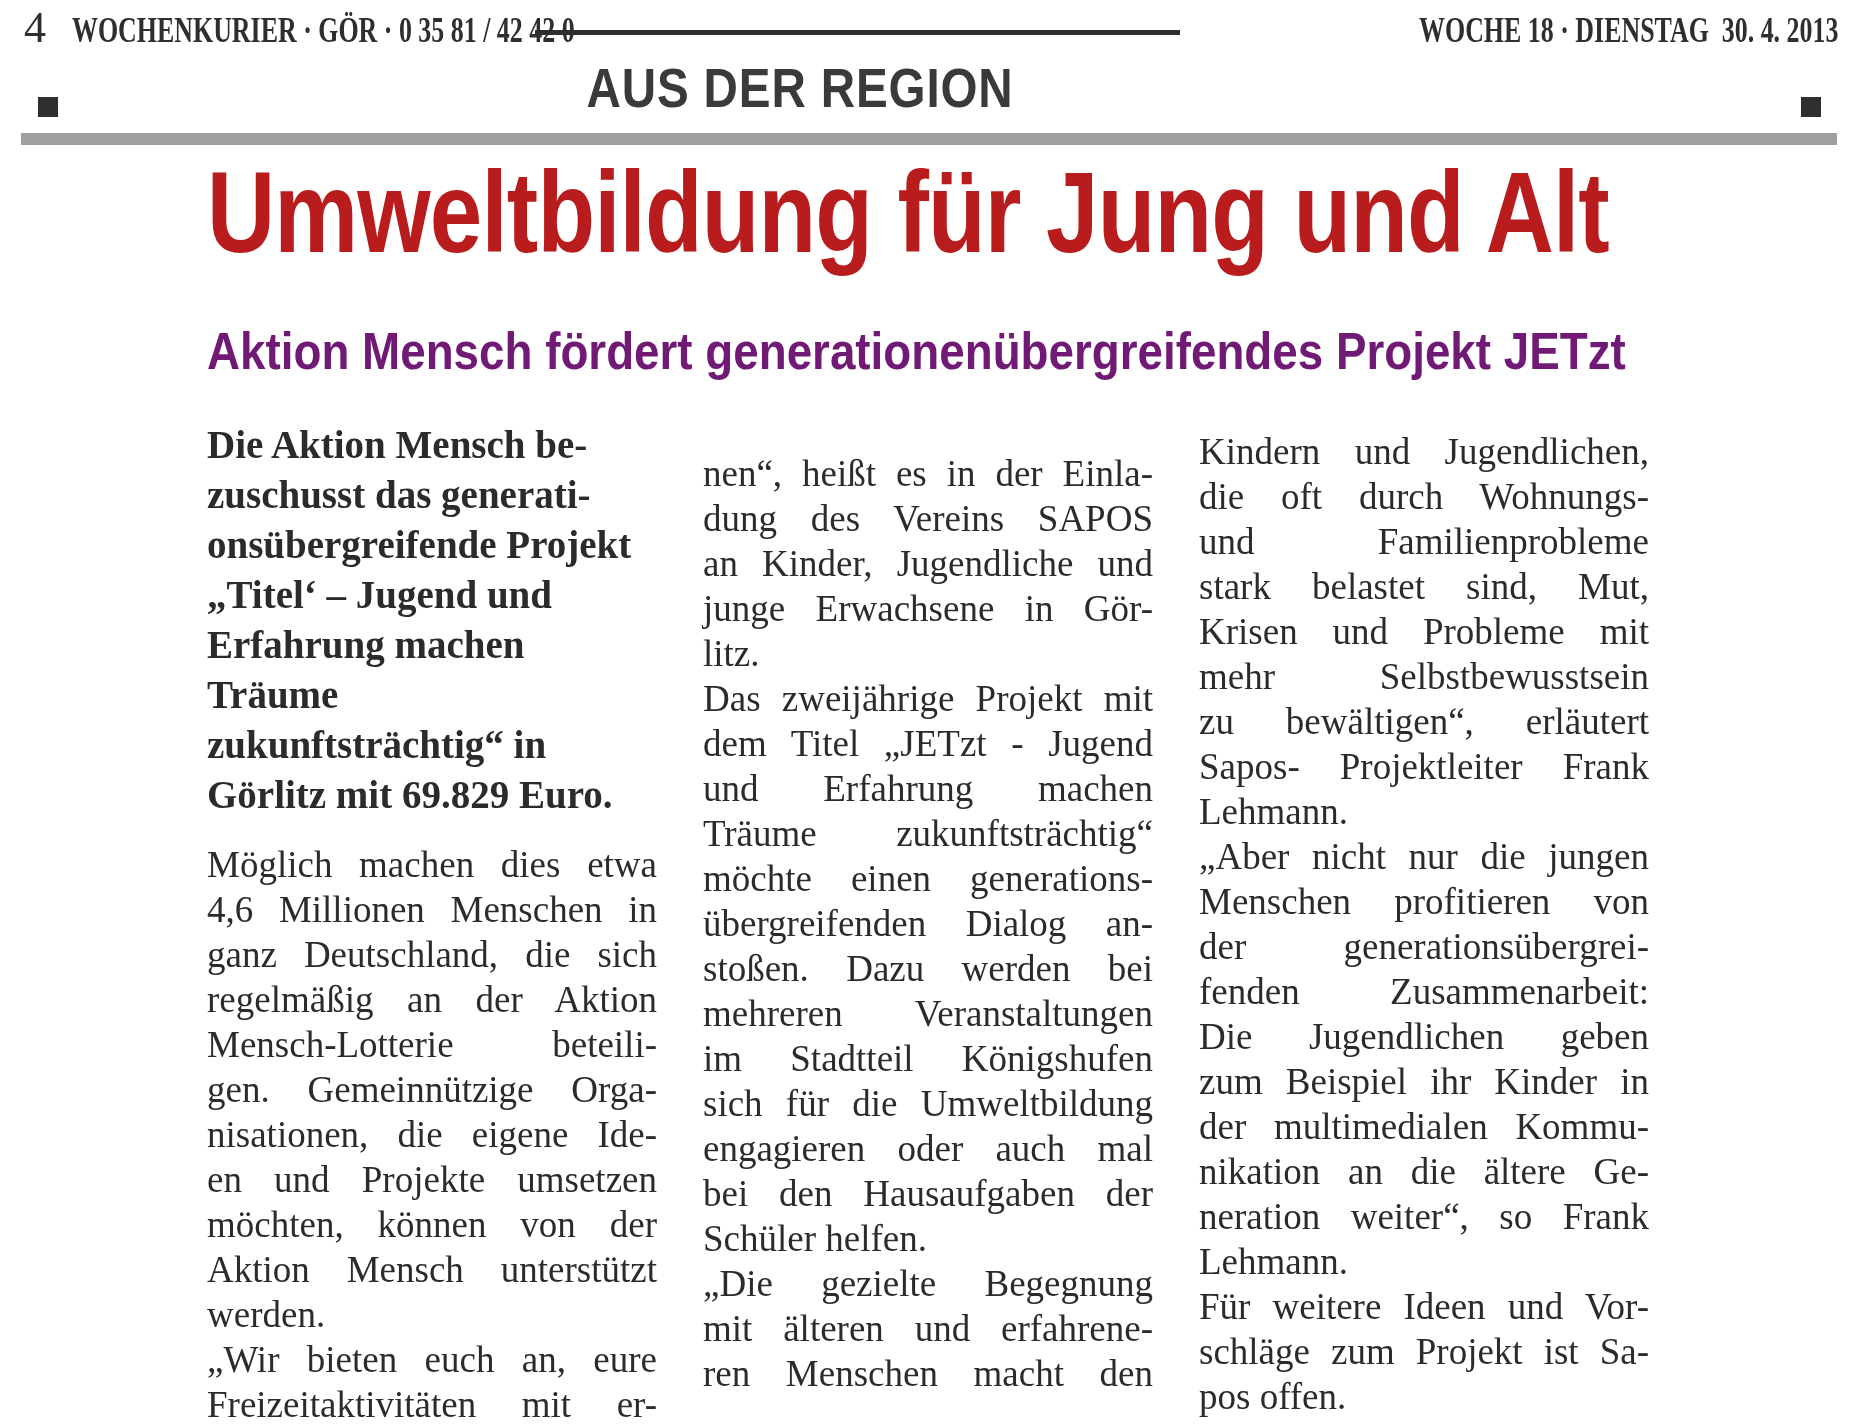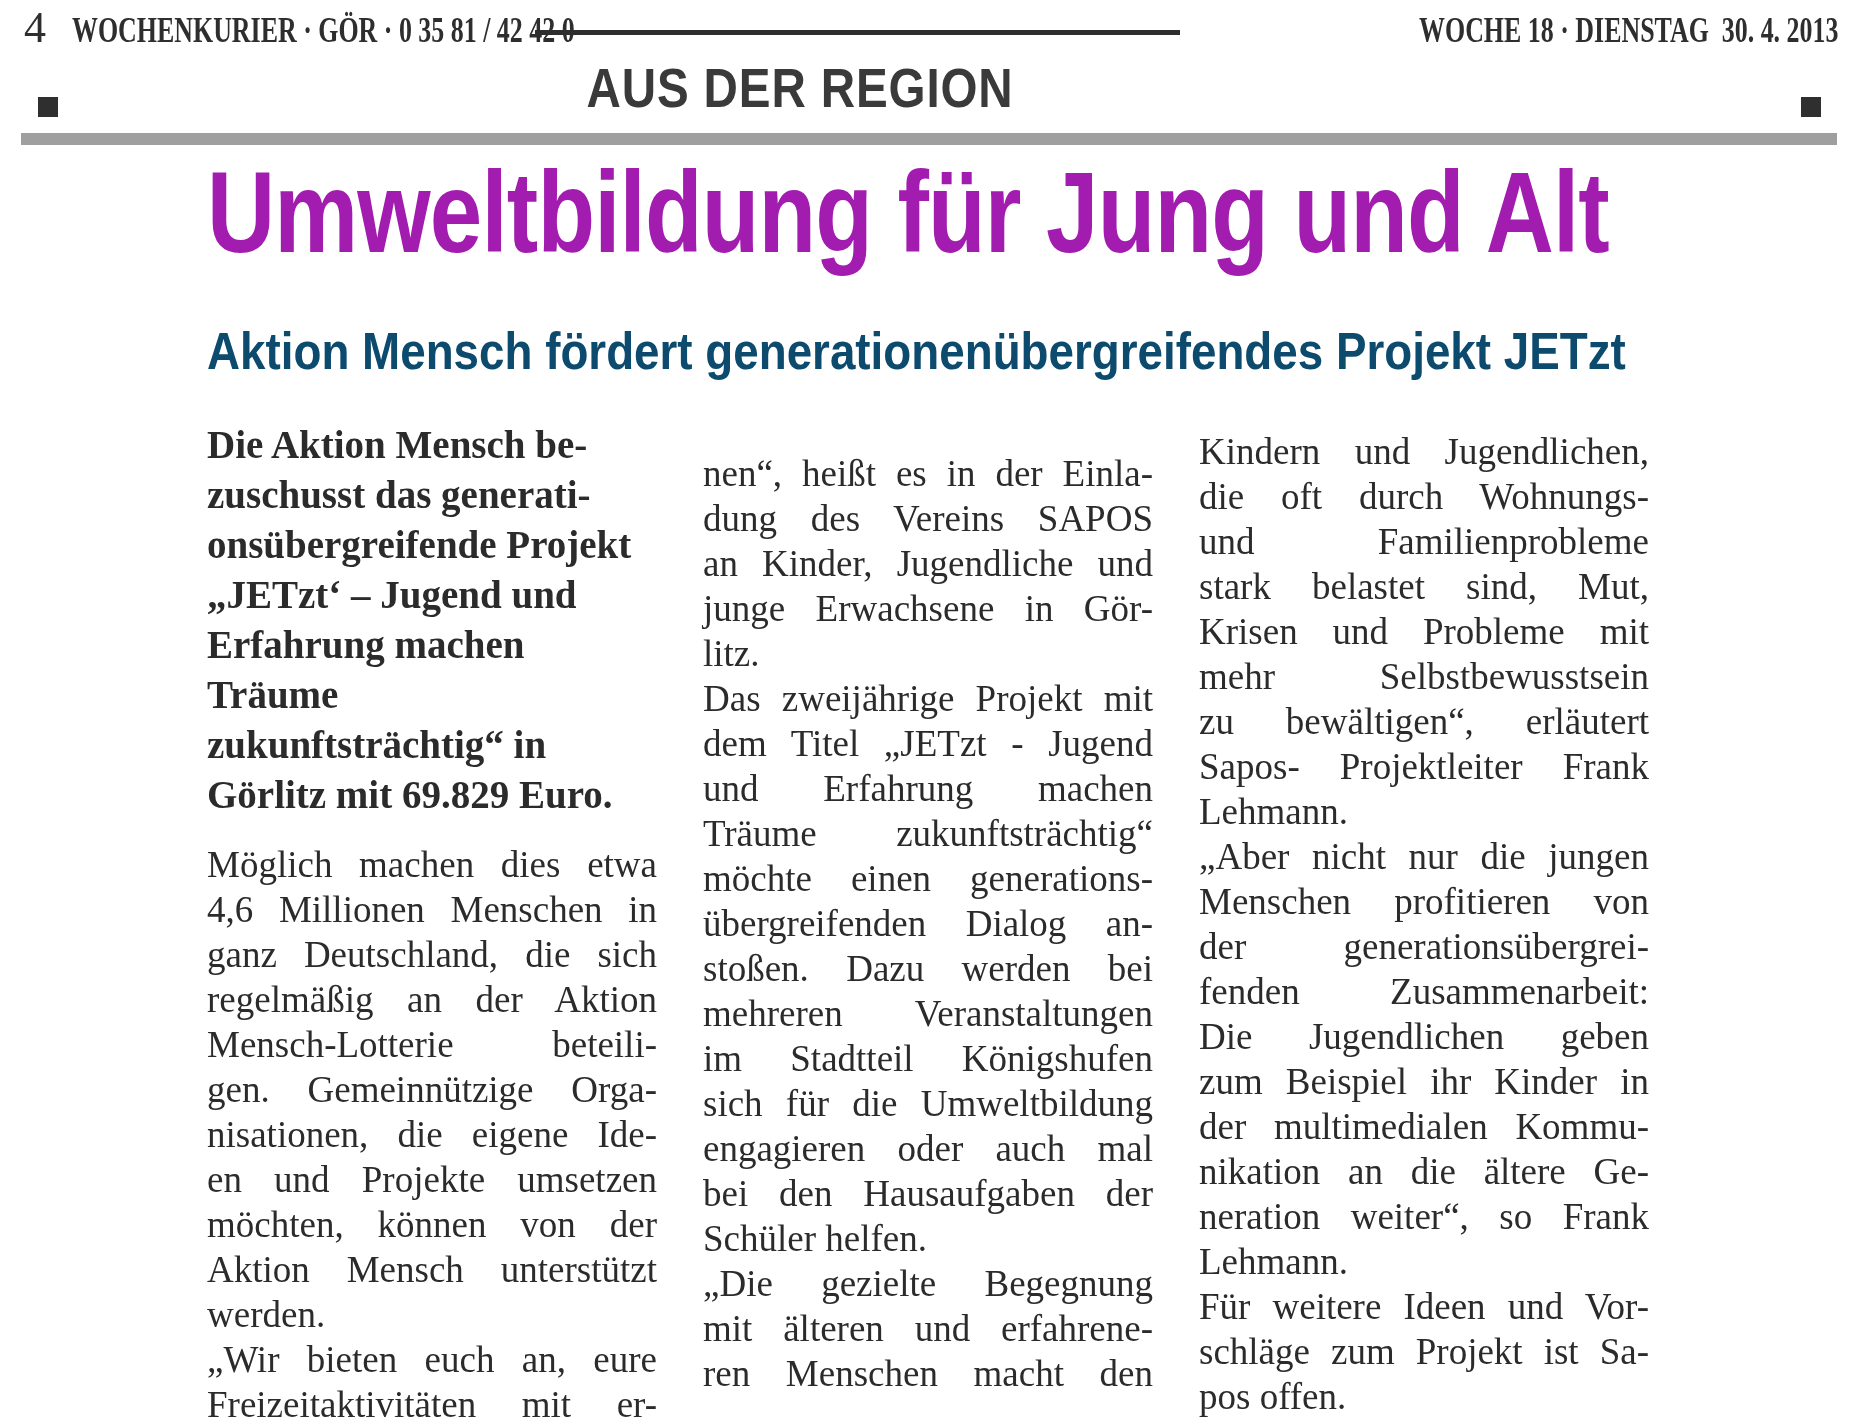--- a/index.html
+++ b/index.html
@@ -51,30 +51,30 @@
   .sq-right { left: 1801px; }
   .gray-bar {
     position: absolute; left: 21px; top: 133px; width: 1816px; height: 12px;
     background: #9f9f9f;
   }
 
   
   .article { position: absolute; left: 207px; top: 155px; width: 1444px; }
   h1.headline {
     margin: 0; font-family: "Liberation Sans", "DejaVu Sans", sans-serif;
-    font-size: 115px; line-height: 115px; font-weight: 700; color: #a21caf;
+    font-size: 115px; line-height: 115px; font-weight: 700; color: #b91c1c;
     white-space: nowrap;
   }
   h1.headline > span {
     display: inline-block; transform: scaleX(0.82); transform-origin: 0 50%;
     letter-spacing: -1px;
   }
   h2.subheadline {
     margin: 50px 0 0 0; font-family: "Liberation Sans", "DejaVu Sans", sans-serif;
-    font-size: 52px; line-height: 62px; font-weight: 700; color: #0c4a6e;
+    font-size: 52px; line-height: 62px; font-weight: 700; color: #701a75;
     white-space: nowrap;
   }
   h2.subheadline > span {
     display: inline-block; transform: scaleX(0.88); transform-origin: 0 50%;
   }
 
   .columns { margin-top: 38px; display: flex; gap: 46px; align-items: center; }
   .col { width: 450px; }
 
   .block { font-size: 37px; line-height: 45px; }
@@ -110,21 +110,21 @@
     </h1>
     <h2 class="subheadline">
       <span>Aktion Mensch fördert generationenübergreifendes Projekt JETzt</span>
     </h2>
     <div class="columns">
       <div class="col">
           <div class="block lead">
             <div class="line">Die Aktion Mensch be-</div>
             <div class="line">zuschusst das generati-</div>
             <div class="line">onsübergreifende Projekt</div>
-            <div class="line">„JETzt‘ – Jugend und</div>
+            <div class="line">„Titel‘ – Jugend und</div>
             <div class="line">Erfahrung machen Träume</div>
             <div class="line">zukunftsträchtig“ in</div>
             <div class="line">Görlitz mit 69.829 Euro.</div>
           </div>
           <div class="block body">
             <div class="line j">Möglich machen dies etwa</div>
             <div class="line j">4,6 Millionen Menschen in</div>
             <div class="line j">ganz Deutschland, die sich</div>
             <div class="line j">regelmäßig an der Aktion</div>
             <div class="line j">Mensch-Lotterie beteili-</div>

